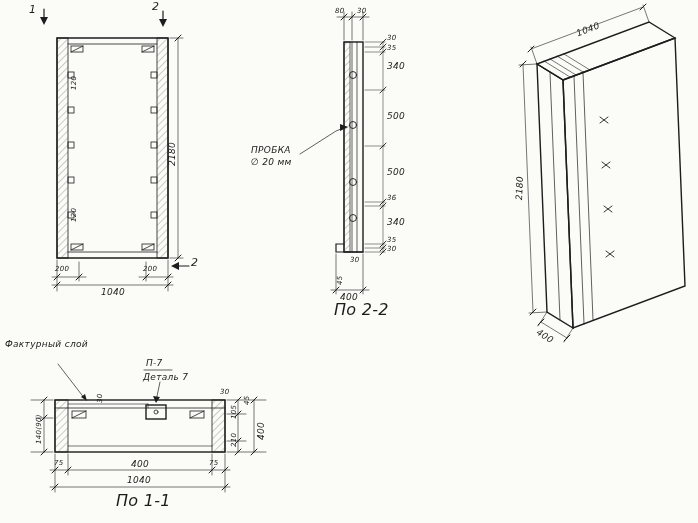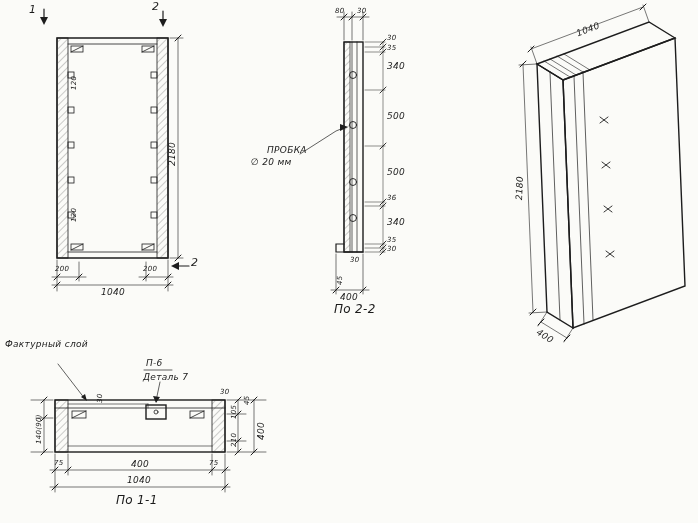--- a/index.html
+++ b/index.html
@@ -7,21 +7,21 @@
     position:relative;width:698px;height:523px;background:#fbfbf8;
     font-family:"DejaVu Sans",sans-serif;overflow:hidden;
   }
   .canvas svg{position:absolute;left:0;top:0;}
   .lbl{
     position:absolute;font-style:italic;font-size:9px;line-height:10px;
     color:#1b1b1b;white-space:nowrap;letter-spacing:.3px;
   }
   .small{font-size:7px;line-height:8px;}
   .big{font-size:11px;line-height:11px;}
-  .title{font-size:12px;line-height:11px;}
+  .title{font-size:16px;line-height:11px;}
   .rot{transform:rotate(-90deg);transform-origin:0 0;}
   .r21{transform:rotate(-21deg);transform-origin:0 0;}
   .r88{transform:rotate(-88deg);transform-origin:0 0;}
   .r32p{transform:rotate(32deg);transform-origin:0 0;}
 </style>
 </head>
 <body>
 
 <div class="canvas">
 
@@ -275,30 +275,30 @@
 <div class="lbl" style="left:387px;top:61px">340</div>
 <div class="lbl" style="left:387px;top:111px">500</div>
 <div class="lbl" style="left:387px;top:167px">500</div>
 <div class="lbl small" style="left:387px;top:194px">36</div>
 <div class="lbl" style="left:387px;top:217px">340</div>
 <div class="lbl small" style="left:387px;top:236px">35</div>
 <div class="lbl small" style="left:387px;top:245px">30</div>
 <div class="lbl" style="left:340px;top:292px">400</div>
 <div class="lbl small rot" style="left:336px;top:285px">45</div>
 <div class="lbl small" style="left:350px;top:256px">30</div>
-<div class="lbl" style="left:267px;top:145px">ПРОБКА</div>
+<div class="lbl" style="left:251px;top:145px">ПРОБКА</div>
 <div class="lbl" style="left:251px;top:157px">∅ 20 мм</div>
 <div class="lbl title" style="left:334px;top:304px">По 2-2</div>
 
 <div class="lbl r21" style="left:575px;top:29px">1040</div>
 <div class="lbl r88" style="left:514px;top:200px">2180</div>
 <div class="lbl r32p" style="left:540px;top:327px">400</div>
 
 <div class="lbl" style="left:5px;top:339px">Фактурный слой</div>
-<div class="lbl" style="left:146px;top:358px">П-6</div>
+<div class="lbl" style="left:146px;top:358px">П-7</div>
 <div class="lbl" style="left:143px;top:372px">Деталь 7</div>
 <div class="lbl small rot" style="left:35px;top:444px">140(90)</div>
 <div class="lbl small rot" style="left:96px;top:403px">30</div>
 <div class="lbl small rot" style="left:230px;top:419px">105</div>
 <div class="lbl small rot" style="left:230px;top:447px">210</div>
 <div class="lbl small rot" style="left:243px;top:405px">45</div>
 <div class="lbl small" style="left:220px;top:388px">30</div>
 <div class="lbl rot" style="left:256px;top:440px">400</div>
 <div class="lbl small" style="left:54px;top:459px">75</div>
 <div class="lbl" style="left:131px;top:459px">400</div>

